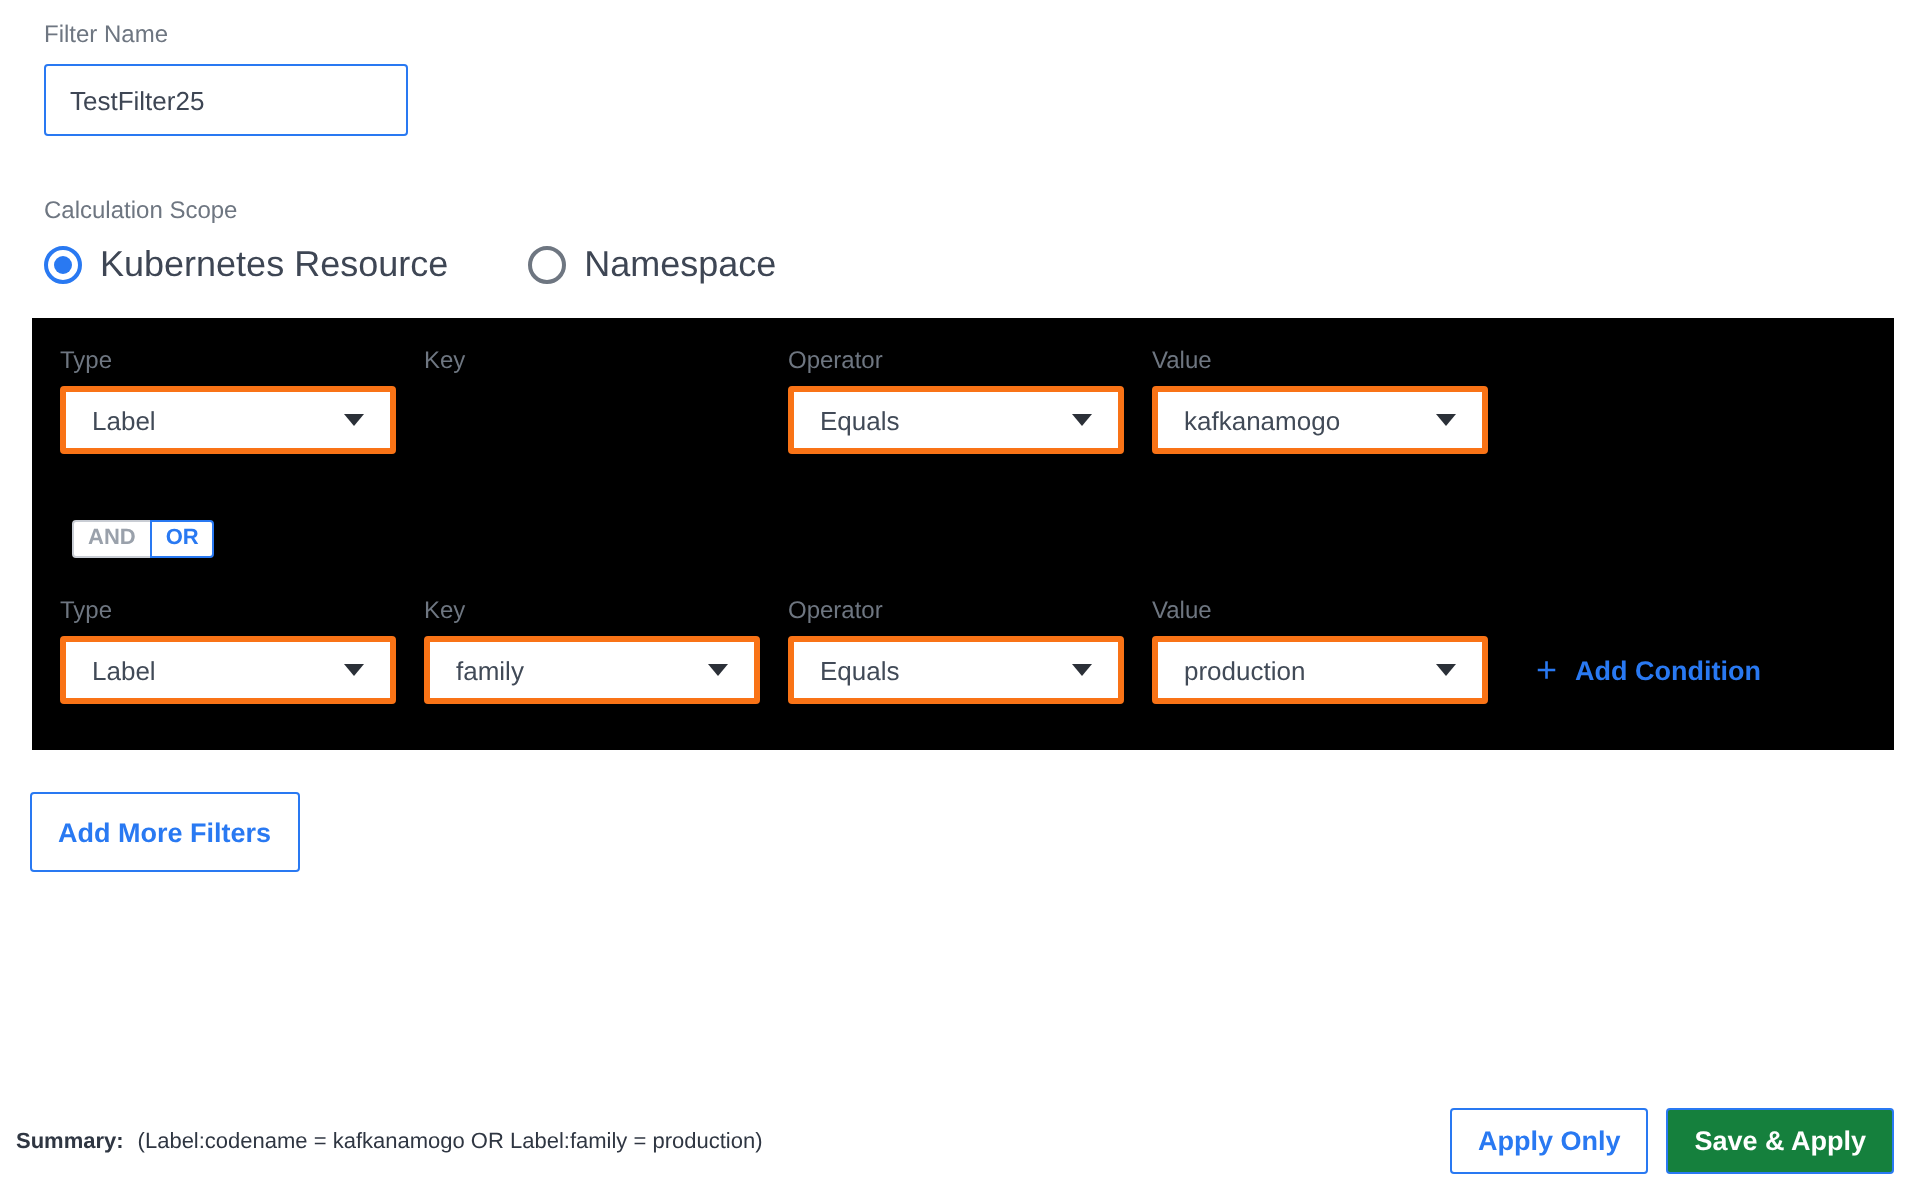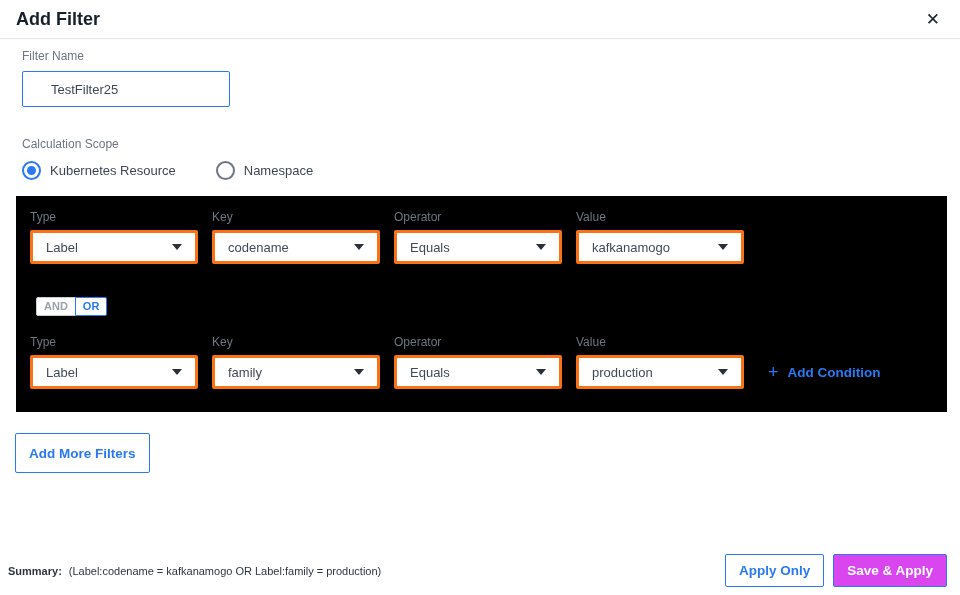--- a/index.html
+++ b/index.html
@@ -22,41 +22,41 @@
   .dlg-title { font-size: 18px; font-weight: 700; color: #15202b; }
   .close-btn {
     background: none; border: none; font-size: 17px; line-height: 1;
     color: #20262e; cursor: pointer; padding: 2px 4px; font-family: inherit;
   }
 
   
   .section-filtername { margin: 10px 0 0 22px; }
   .field-label { display: block; font-size: 12px; color: #6e7681; }
   .text-input {
-    margin-top: 8px; width: 208px; height: 36px;
+    margin-top: 8px; width: 182px; height: 36px;
     border: 1.5px solid #2979f2; border-radius: 2px;
-    padding: 0 28px; font-size: 13px; color: #3e4654;
+    padding: 0 12px; font-size: 13px; color: #3e4654;
     font-family: inherit; outline: none; background: #fff;
   }
 
   
   .section-scope { margin: 30px 0 0 22px; }
   .radio-row { display: flex; align-items: center; margin-top: 10px; }
   .radio-opt { display: flex; align-items: center; cursor: pointer; }
   .radio-opt + .radio-opt { margin-left: 40px; }
   .radio-circle {
     width: 19px; height: 19px; border-radius: 50%;
     border: 2px solid #6e7681; background: #fff;
     display: inline-flex; align-items: center; justify-content: center;
   }
   .radio-circle.selected { border-color: #2979f2; }
   .radio-circle.selected::after {
     content: ""; width: 9px; height: 9px; border-radius: 50%; background: #2979f2;
   }
-  .radio-label { margin-left: 9px; font-size: 13px; color: #3e4654; text-align: center; }
+  .radio-label { margin-left: 9px; font-size: 18px; color: #3e4654; text-align: center; }
 
   
   .conditions-panel {
     margin: 16px 13px 0 16px; width: 931px;
     background: #000000; padding: 14px 14px 23px 14px;
   }
   .cond-row { display: flex; }
   .cond-field { width: 168px; margin-right: 14px; }
   .cond-field .field-label { margin-bottom: 6px; }
   .select-box {
@@ -108,31 +108,27 @@
     padding: 0 13px 0 8px;
   }
   .summary { font-size: 11px; color: #2f3642; }
   .summary .summary-label { font-weight: 700; margin-right: 7px; }
   .footer-actions { display: flex; align-items: center; }
   .btn {
     height: 33px; border-radius: 2px; font-size: 13.5px; font-weight: 700;
     cursor: pointer; font-family: inherit; padding: 0 13px;
   }
   .btn-outline { background: #fff; border: 1px solid #2979f2; color: #2979f2; }
-  .btn-primary { background: #d946ef; border: 1px solid #2979f2; color: #fff; margin-left: 9px; }
+  .btn-primary { background: #15803d; border: 1px solid #2979f2; color: #fff; margin-left: 9px; }
 </style>
 </head>
 <body>
 
 <div class="dialog">
 
-  <div class="dlg-header">
-    <div class="dlg-title">Add Filter</div>
-    <button class="close-btn">✕</button>
-  </div>
 
   <div class="section-filtername">
     <label class="field-label">Filter Name</label>
     <input class="text-input" type="text" value="TestFilter25" style="">
   </div>
 
   <div class="section-scope">
     <label class="field-label">Calculation Scope</label>
     <div class="radio-row">
       <div class="radio-opt">
@@ -151,24 +147,20 @@
     <div class="cond-row">
       <div class="cond-field">
         <span class="field-label">Type</span>
         <div class="select-box">
           <span class="select-value">Label</span>
           <span class="caret-down"></span>
         </div>
       </div>
       <div class="cond-field">
         <span class="field-label">Key</span>
-        <div class="select-box">
-          <span class="select-value">codename</span>
-          <span class="caret-down"></span>
-        </div>
       </div>
       <div class="cond-field">
         <span class="field-label">Operator</span>
         <div class="select-box">
           <span class="select-value">Equals</span>
           <span class="caret-down"></span>
         </div>
       </div>
       <div class="cond-field">
         <span class="field-label">Value</span>

